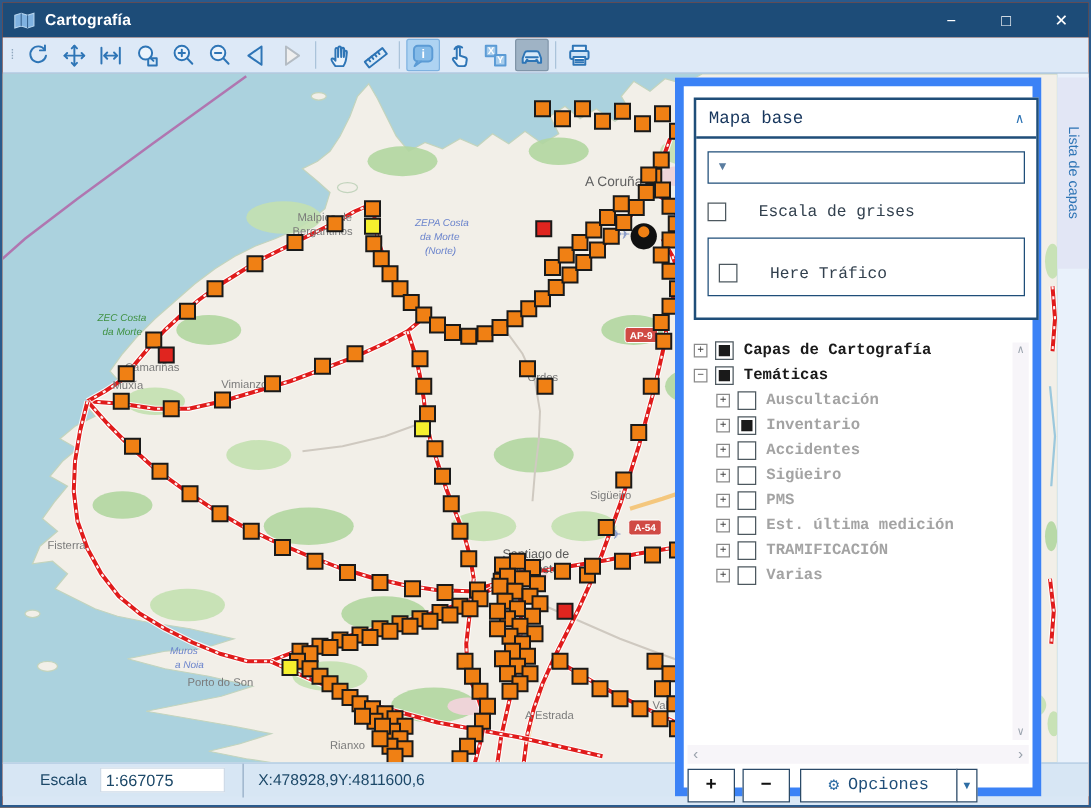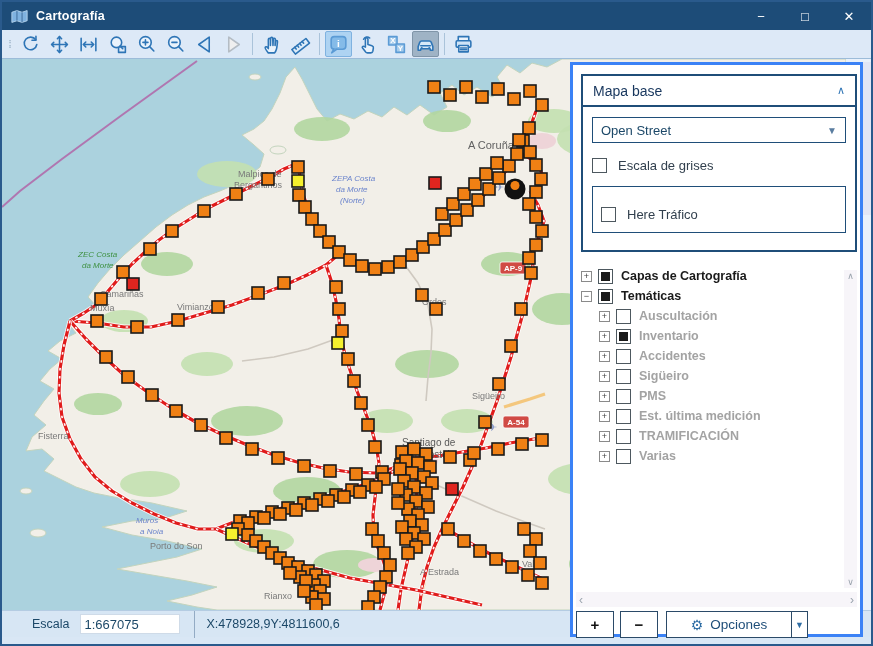--- a/index.html
+++ b/index.html
@@ -19,33 +19,33 @@
   .tb-btn.active{background:#aed3f2;border-color:#7fb2e0;}
   .tb-btn.pressed{background:#9fb3c5;border-color:#8095a8;}
   .tb-sep{width:1px;height:22px;background:#aac3da;margin:0 4px;}
   
   .main-area{position:relative;width:869px;height:585px;background:#d9e7f5;}
   .map-wrap{position:absolute;left:0;top:0;width:844px;height:551px;overflow:hidden;background:#abd2de;}
   .dock-strip{position:absolute;left:844px;top:0;width:25px;height:551px;background:#e9f1fb;}
   .side-tab{margin-top:3px;width:25px;height:153px;background:#e2e6f5;display:flex;align-items:center;justify-content:center;}
   .side-tab span{writing-mode:vertical-rl;font-size:11.5px;color:#2e74b5;white-space:nowrap;}
   
-  .panel{position:absolute;left:568px;top:3px;width:293px;height:575px;background:#fff;border:3px solid #3b82f6;z-index:5;}
+  .panel{position:absolute;left:538px;top:3px;width:293px;height:575px;background:#fff;border:7px solid #3b82f6;z-index:5;font-family:Liberation Mono, monospace;}
   .groupbox{position:absolute;left:8px;top:9px;width:276px;height:178px;border:2px solid #1f4e79;background:#fff;}
   .gb-header{height:31px;border-bottom:2px solid #1f4e79;display:flex;align-items:center;padding:0 10px;}
   .gb-title{font-size:14px;color:#17365d;flex:1;}
   .gb-caret{color:#2e74b5;font-size:11px;}
   .gb-body{padding:10px 9px 0 9px;}
   .selectbox{height:26px;border:1px solid #1f4e79;display:flex;align-items:center;padding:0 8px;background:#fff;}
   .selectbox .val{flex:1;font-size:13px;color:#1c4868;}
   .selectbox .caret{color:#5a7da0;font-size:10px;}
   .cbx{width:15px;height:15px;border:1px solid #4d585f;background:#fff;display:inline-flex;align-items:center;justify-content:center;flex:0 0 auto;}
   .cbx .in{width:9px;height:9px;background:#1a1a1a;display:none;}
   .cbx.filled .in{display:block;}
-  .check-row{display:flex;align-items:flex-start;gap:11px;margin-top:15px;}
+  .check-row{display:flex;align-items:flex-start;gap:26px;margin-top:15px;}
   .check-row .lbl{font-size:13px;color:#32404e;}
   .traffic-box{margin-top:13px;border:1.5px solid #1f4e79;padding:20px 8px 10px 8px;}
   .traffic-box .check-row{margin-top:0;}
   .traffic-box .check-row + .check-row{margin-top:7px;}
   
   .tree{position:absolute;left:2px;top:201px;width:274px;}
   .tree-row{height:20px;display:flex;align-items:center;}
   .tree-row .exp{width:11px;height:11px;border:1px solid #8a8a8a;background:#fff;font-size:9px;line-height:9px;color:#444;text-align:center;flex:0 0 auto;margin-right:6px;}
   .tree-row .lbl{font-size:12.5px;font-weight:bold;color:#1a1a1a;margin-left:8px;white-space:nowrap;}
   .tree-row.muted .lbl{color:#a3a3a3;}
@@ -523,21 +523,20 @@
     </div>
 
     <div class="panel">
       <div class="groupbox">
         <div class="gb-header">
           <div class="gb-title">Mapa base</div>
           <div class="gb-caret">∧</div>
         </div>
         <div class="gb-body">
           <div class="selectbox">
-            <span class="val">Open Street</span>
             <span class="caret">▼</span>
           </div>
           <div class="check-row">
             <span class="cbx"></span>
             <span class="lbl">Escala de grises</span>
           </div>
           <div class="traffic-box">
             <div class="check-row">
               <span class="cbx"></span>
               <span class="lbl">Here Tráfico</span>

